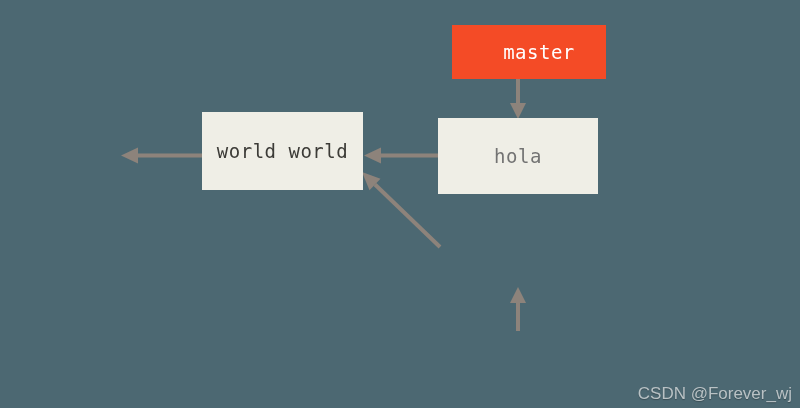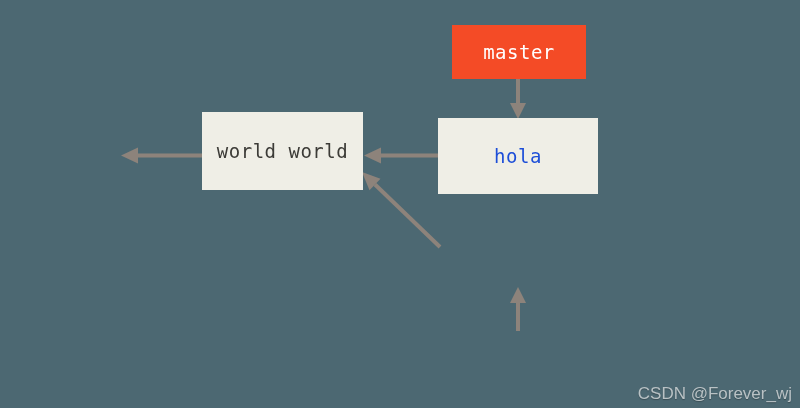--- a/index.html
+++ b/index.html
@@ -25,22 +25,23 @@
     letter-spacing: 0.5px;
     white-space: pre;
   }
   .commit-box {
     background: #efeee6;
     color: #3c3b37;
   }
   .branch-label {
     background: #f44b26;
     color: #ffffff;
+    padding-left: 20px;
   }
-  .word-blue { color: #1d4ed8; }
+  .word-blue { color: #737373; }
   .word-dark { color: #3c3b37; }
 
   #box-master      { left: 452px; top: 25px;  width: 134px; height: 54px; }
   #box-hola-world  { left: 438px; top: 118px; width: 160px; height: 76px; }
   #box-hello-world { left: 202px; top: 112px; width: 161px; height: 78px; }
   #box-hello-mundo { left: 438px; top: 214px; width: 157px; height: 72px; }
   #box-i18-world   { left: 450px; top: 331px; width: 134px; height: 50px; }
 
   .watermark {
     position: absolute;

